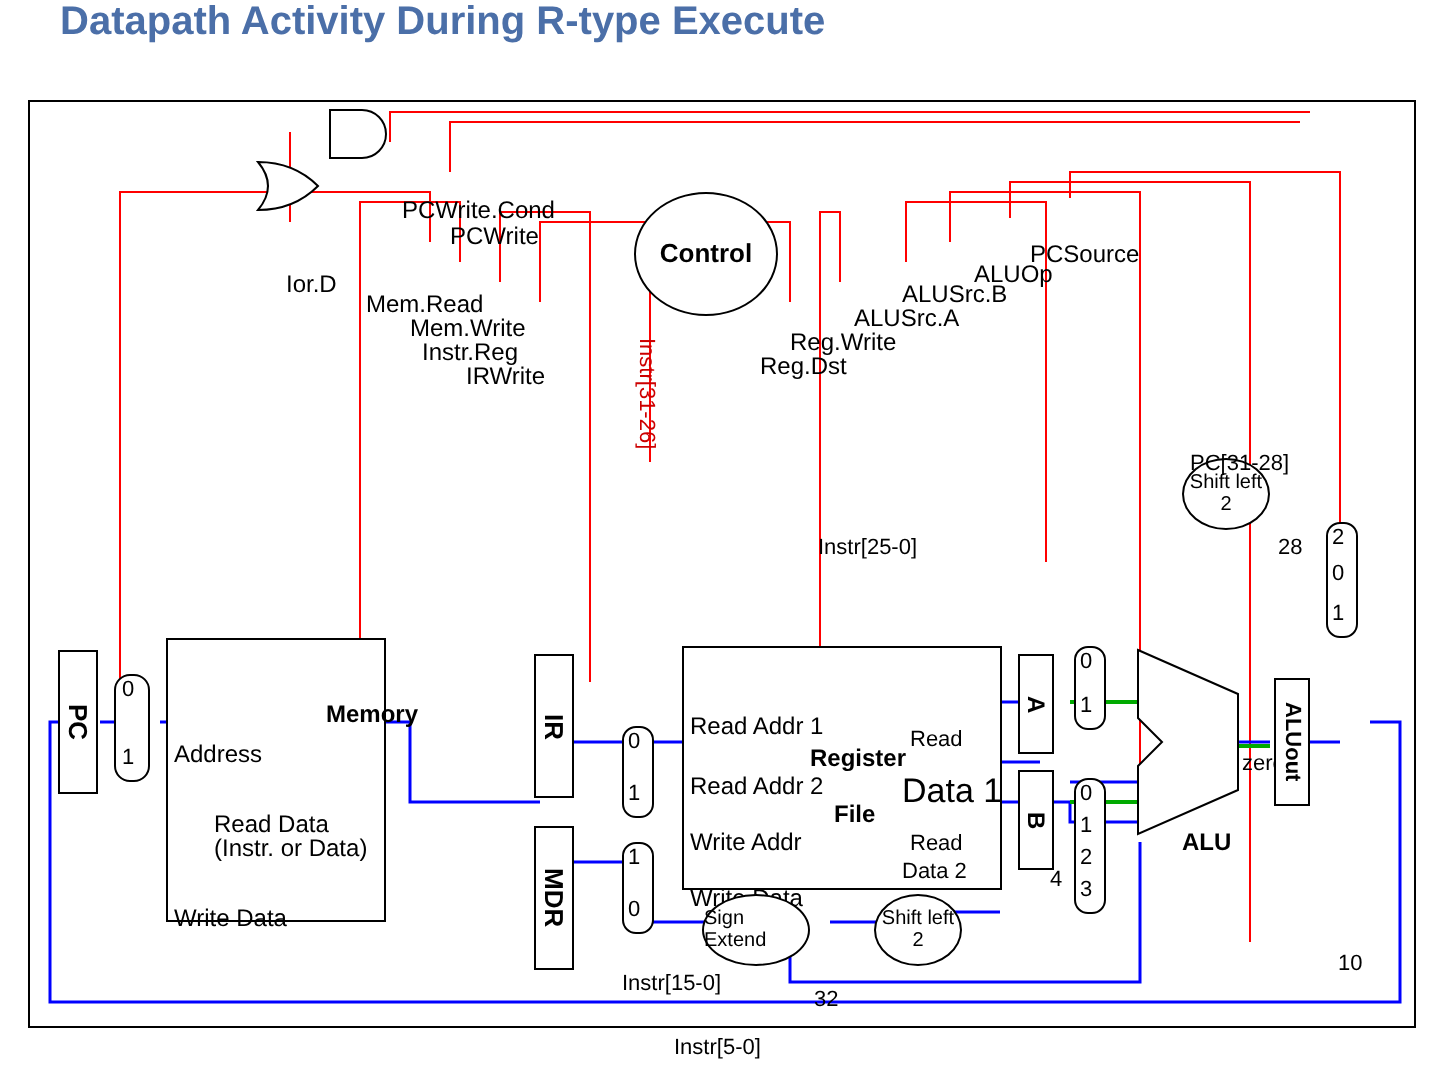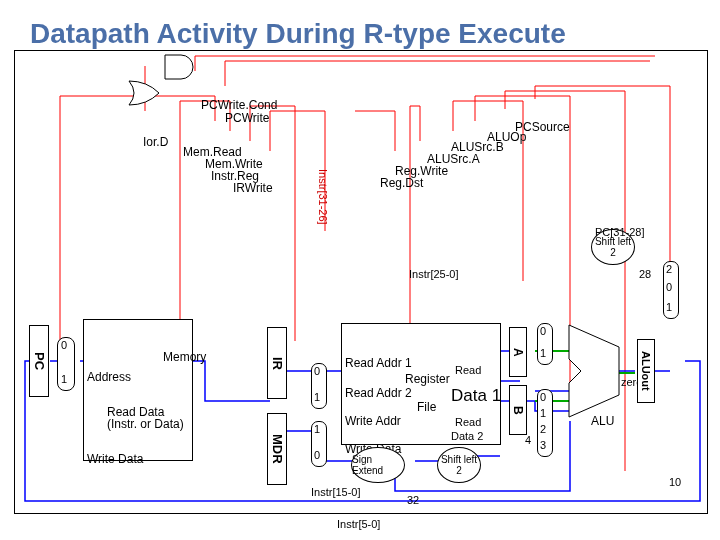--- a/index.html
+++ b/index.html
@@ -4,36 +4,36 @@
 <style>
   body {
     margin: 0;
     font-family: Arial, sans-serif;
     width: 720px;
     height: 540px;
     overflow: hidden;
     background: #fff;
   }
   .title {
-    font-size: 28px;
+    font-size: 20px;
     font-weight: bold;
     color: #4b6fa8;
-    padding: 18px 0 0 30px;
+    padding: 0 0 0 30px;
   }
   .canvas {
     position: absolute;
     top: 50px;
     left: 14px;
     width: 692px;
     height: 462px;
     border: 1px solid #000;
   }
   .lbl { position: absolute; font-size: 12px; white-space: nowrap; margin-top: 29px; }
   .lbl.sm { font-size: 11px; }
-  .lbl.b { font-weight: normal; }
+  .lbl.b { font-weight: bold; }
   .box {
     position: absolute;
     border: 1px solid #000;
     background: #fff;
   }
   .vtext {
     writing-mode: vertical-rl;
     text-orientation: mixed;
     font-weight: bold;
     font-size: 13px;
@@ -97,20 +97,21 @@
 <span class="lbl" style="left:196px;top:89px">Instr.Reg</span>
 <span class="lbl" style="left:218px;top:101px">IRWrite</span>
 <span class="vtextRed" style="position:absolute;left:302px;top:118px">Instr[31-26]</span>
 <span class="lbl" style="left:365px;top:96px">Reg.Dst</span>
 <span class="lbl" style="left:380px;top:84px">Reg.Write</span>
 <span class="lbl" style="left:412px;top:72px">ALUSrc.A</span>
 <span class="lbl" style="left:436px;top:60px">ALUSrc.B</span>
 <span class="lbl" style="left:472px;top:50px">ALUOp</span>
 <span class="lbl" style="left:500px;top:40px">PCSource</span>
 
+<div class="ctrl-oval" style="left:302px;top:45px;width:70px;height:60px;line-height:60px">Control</div>
 
 <div class="box" style="left:14px;top:274px;width:18px;height:70px;display:flex;align-items:center;justify-content:center">
       <span class="vtext">PC</span>
     </div>
 
 <div class="box" style="left:42px;top:286px;width:16px;height:52px;border-radius:8px"></div>
 <span class="muxNum" style="left:46px;top:288px">0</span>
 <span class="muxNum" style="left:46px;top:322px">1</span>
 
 <div class="box" style="left:68px;top:268px;width:108px;height:140px"></div>

